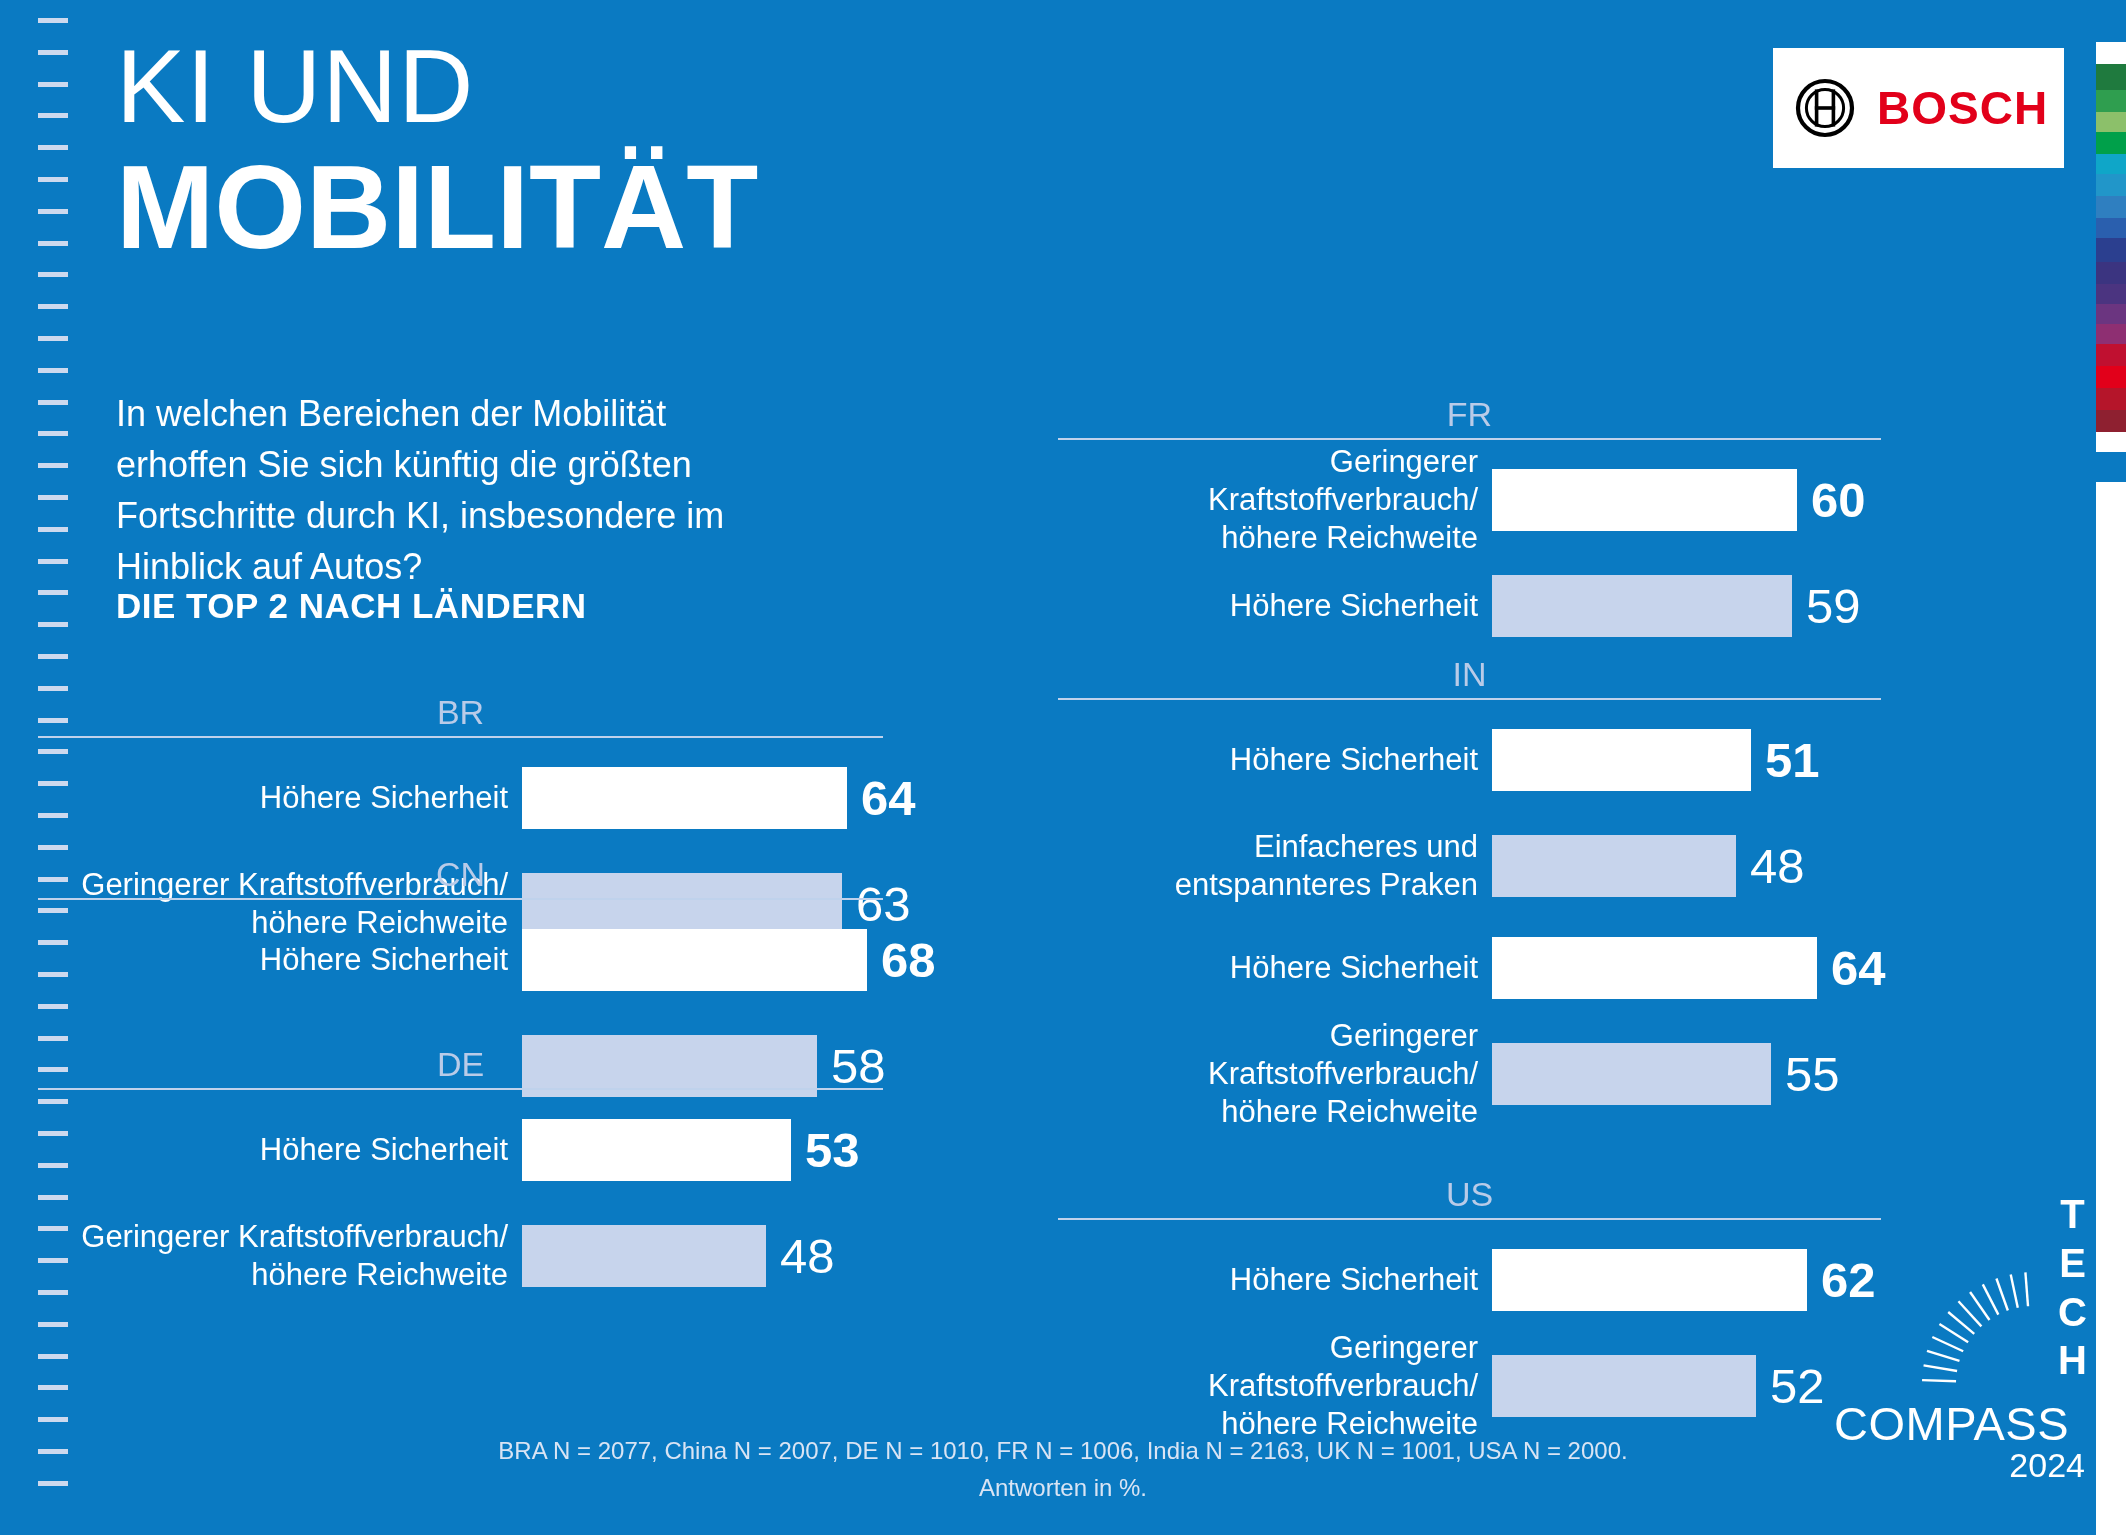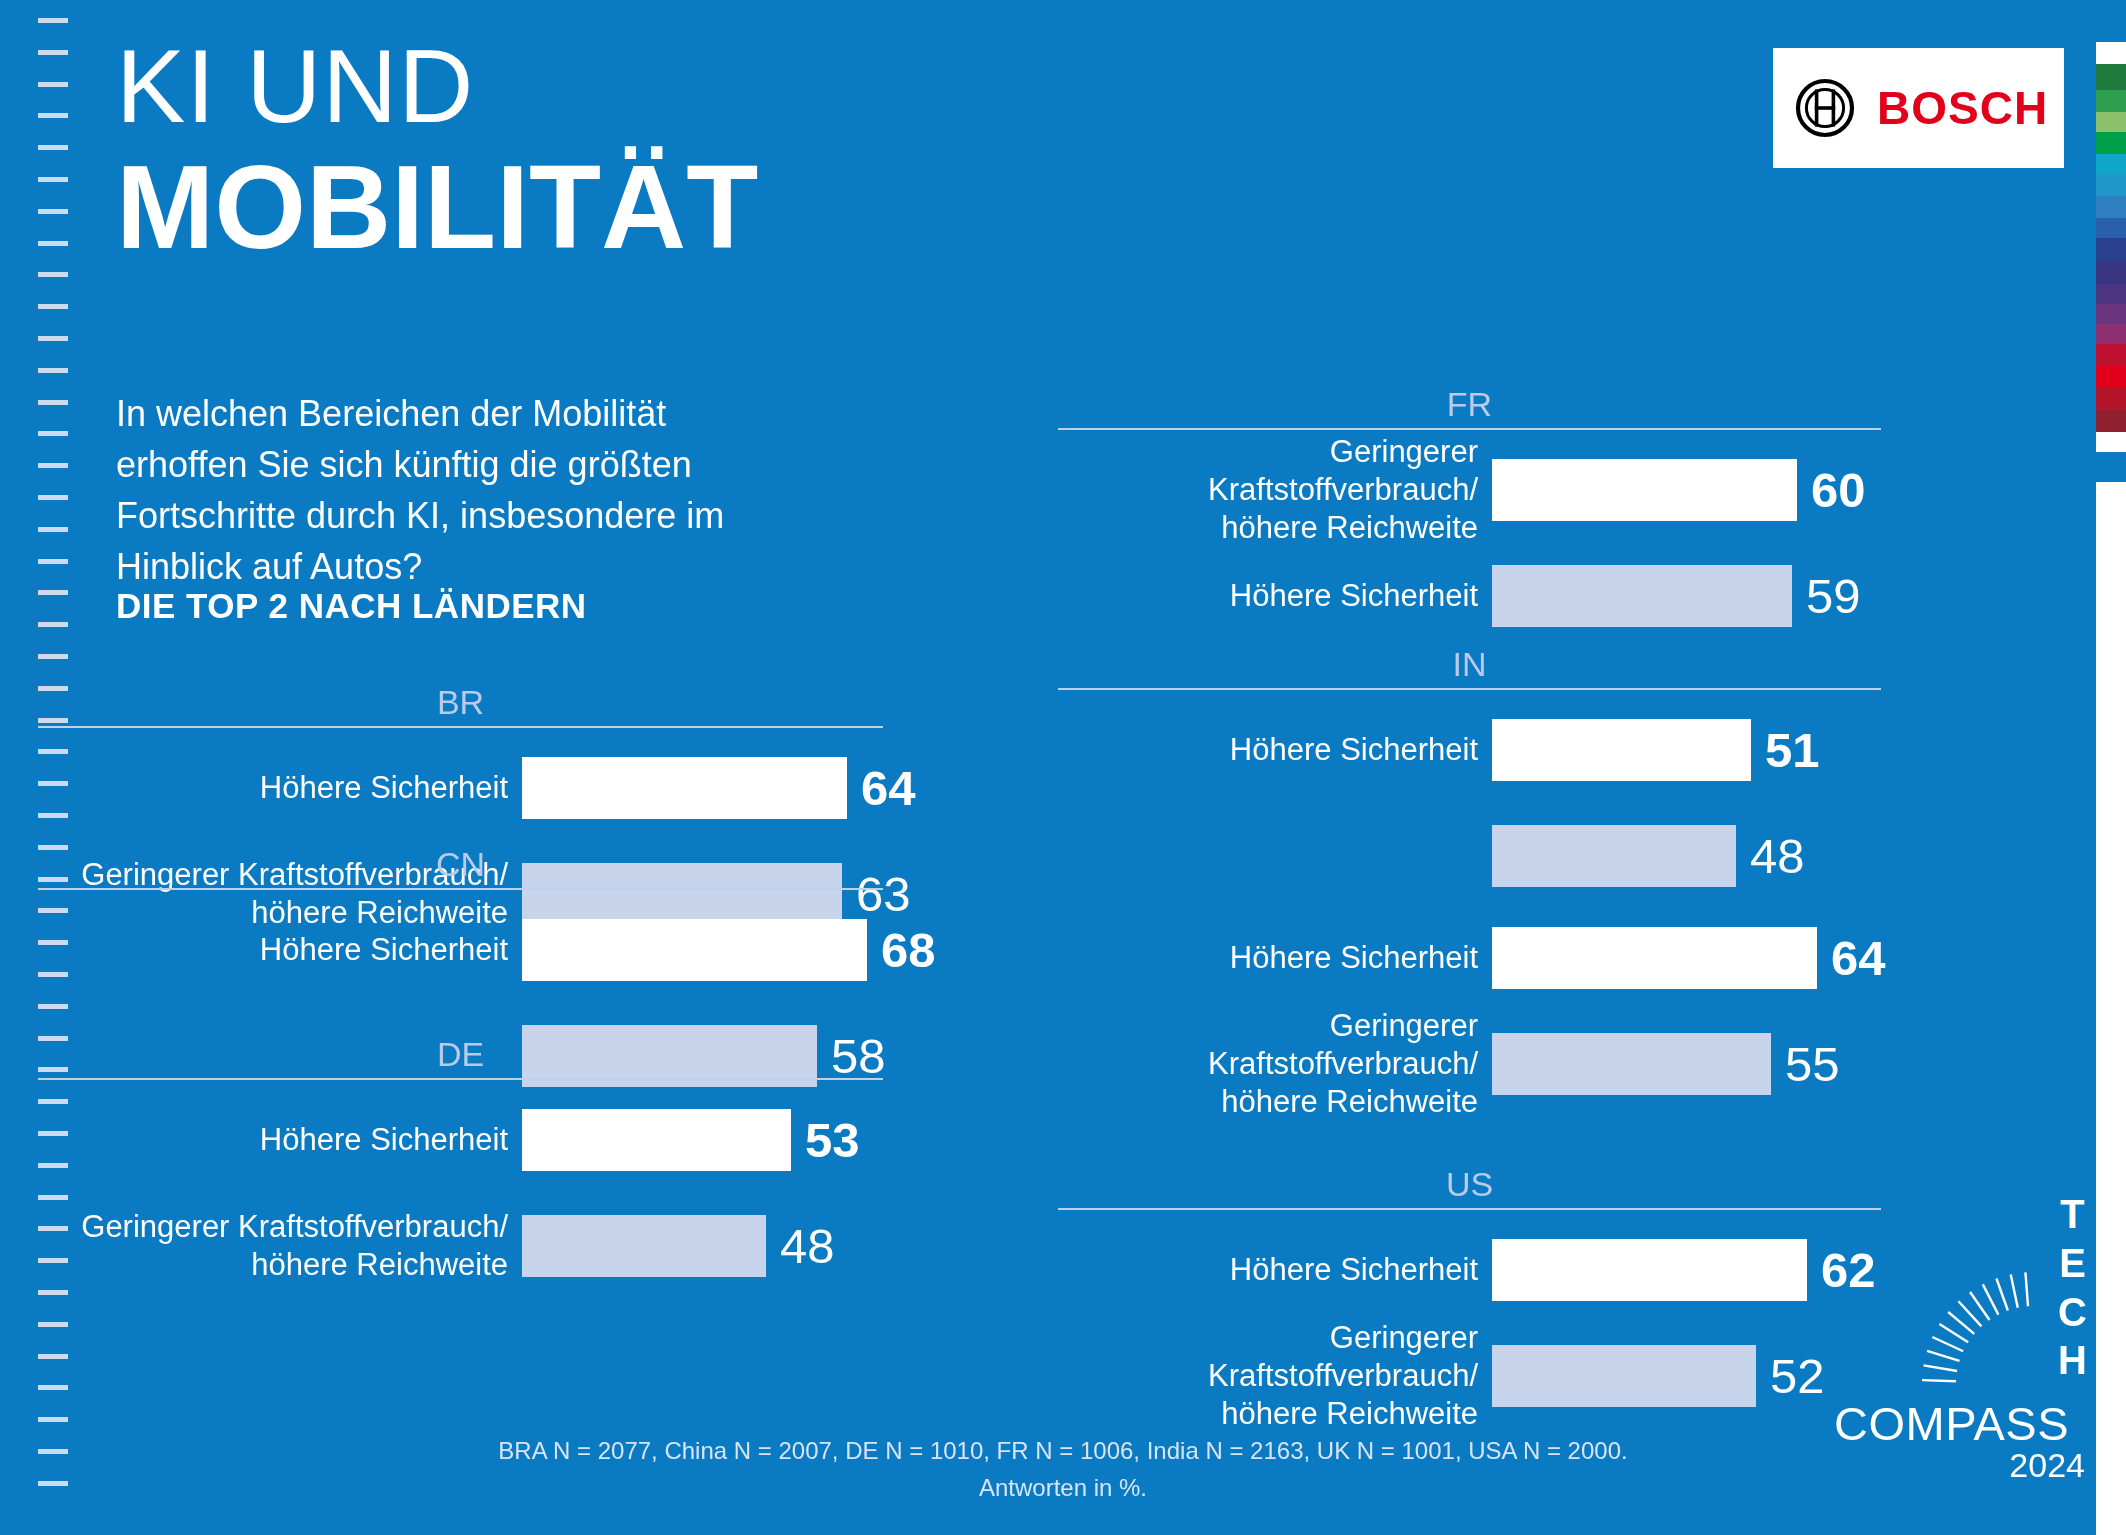--- a/index.html
+++ b/index.html
@@ -53,21 +53,21 @@
     width: 291px; height: 120px; background: #ffffff;
     display: flex; align-items: center; gap: 22px; padding-left: 22px;
   }
   .bosch-mark { width: 60px; height: 60px; flex: 0 0 auto; }
   .bosch-word {
     color: #e2001a; font-size: 46px; font-weight: 700;
     letter-spacing: 1px; line-height: 1;
   }
 
   
-  .group { position: absolute; }
+  .group { position: absolute; margin-top: 10px; }
   .group-head {
     position: relative; height: 52px;
   }
   .group-code {
     position: absolute; left: 0; right: 0; bottom: 6px;
     text-align: center; font-size: 34px; color: #b9cbe8; font-weight: 400;
   }
   .group-rule {
     position: absolute; left: 0; right: 0; bottom: 0;
     height: 2px; background: #bfd2ec;
@@ -283,20 +283,22 @@
         <div class="group-head">
           <div class="group-code">IN</div>
           <div class="group-rule"></div>
         </div>
         <div class="row">
           <div class="rlabel" style="width: 400px; right: 403px;">Höhere Sicherheit</div>
           <div class="bar primary" style="left: 434px; width: 259px;"></div>
           <div class="rvalue bold" style="left: 707px;">51</div>
         </div>
         <div class="row">
+          <div class="rlabel" style="width: 400px; right: 403px;">Einfacheres und
+entspannteres Praken</div>
           <div class="bar secondary" style="left: 434px; width: 244px;"></div>
           <div class="rvalue" style="left: 692px;">48</div>
         </div>
       </div>
       <div class="group" style="left: 1058px; top: 898px; width: 823px;">
         <div class="row">
           <div class="rlabel" style="width: 400px; right: 403px;">Höhere Sicherheit</div>
           <div class="bar primary" style="left: 434px; width: 325px;"></div>
           <div class="rvalue bold" style="left: 773px;">64</div>
         </div>

